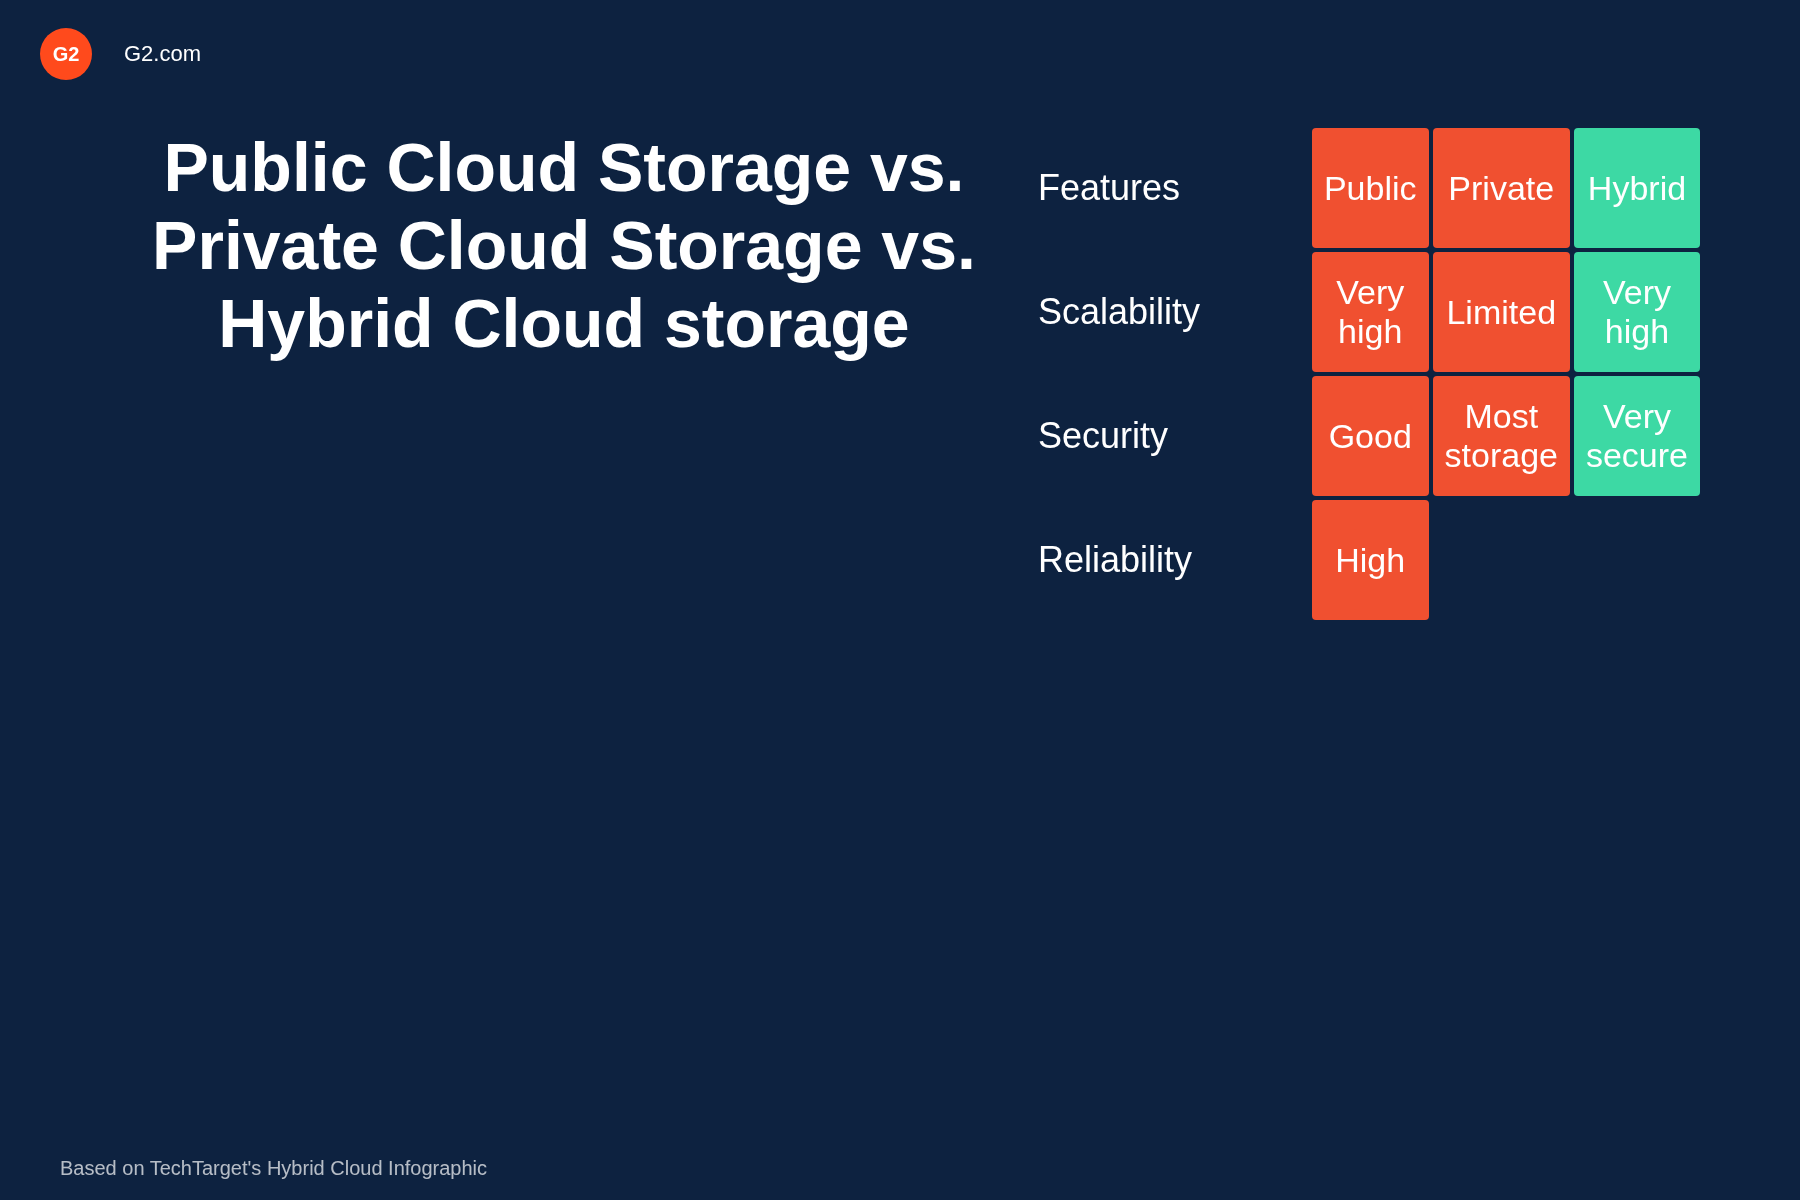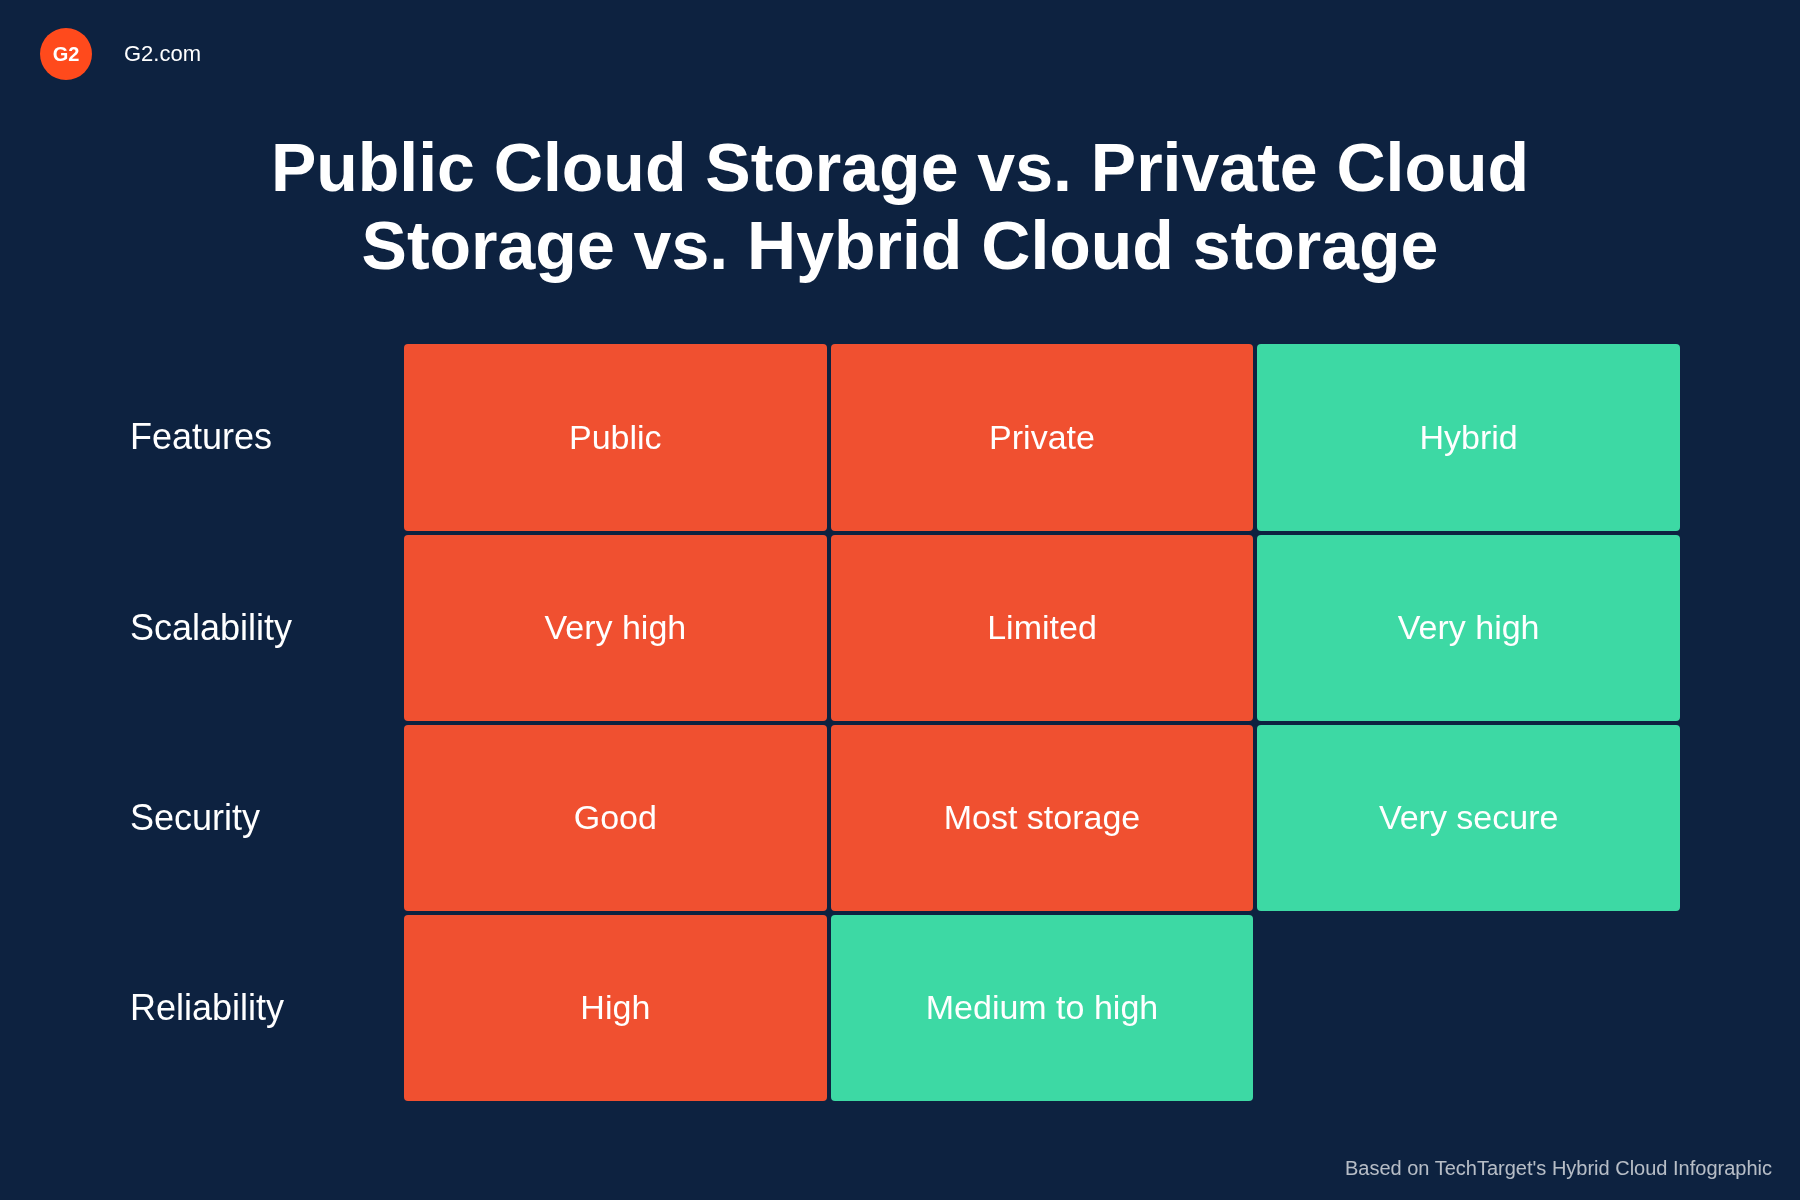--- a/index.html
+++ b/index.html
@@ -43,22 +43,22 @@
     }
 
     .site-name {
       color: white;
       font-size: 22px;
     }
 
     .main-content {
       flex: 1;
       display: flex;
-      flex-direction: column;
-      align-items: center;
+      flex-direction: row;
+      align-items: flex-start;
       padding: 20px 100px 40px 100px;
     }
 
     .title {
       color: white;
       font-size: 68px;
       font-weight: 900;
       text-align: center;
       line-height: 1.15;
       margin-bottom: 60px;
@@ -100,21 +100,21 @@
     .cell-red {
       background-color: #f05030;
     }
 
     .cell-green {
       background-color: #3dd9a4;
     }
 
     .footer {
       display: flex;
-      justify-content: flex-end;
+      justify-content: flex-start;
       padding: 16px 28px 20px 60px;
     }
 
     .footer-text {
       color: rgba(255, 255, 255, 0.7);
       font-size: 20px;
     }
   </style>
 </head>
 <body>
@@ -141,20 +141,19 @@
     <div class="cell cell-red">Limited</div>
     <div class="cell cell-green">Very high</div>
 
     <div class="feature-label">Security</div>
     <div class="cell cell-red">Good</div>
     <div class="cell cell-red">Most storage</div>
     <div class="cell cell-green">Very secure</div>
 
     <div class="feature-label">Reliability</div>
     <div class="cell cell-red">High</div>
-    <div class="cell cell-green">Medium to high</div>
 
   </div>
 </div>
 
 <div class="footer">
   <span class="footer-text">Based on TechTarget's Hybrid Cloud Infographic</span>
 </div>
 
 </body></html>

